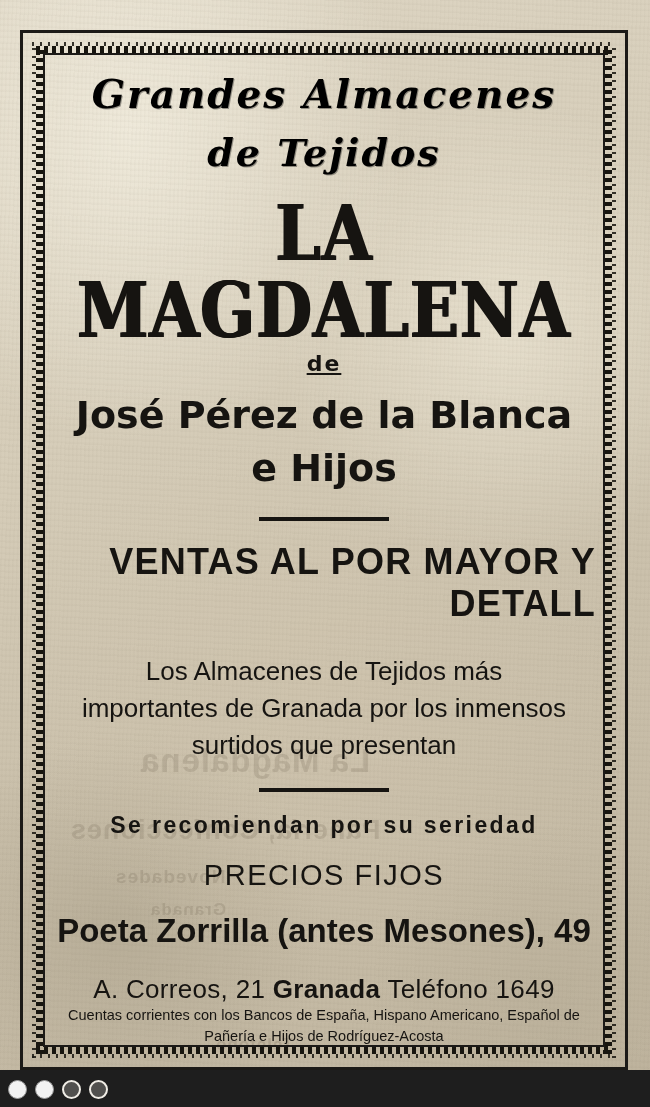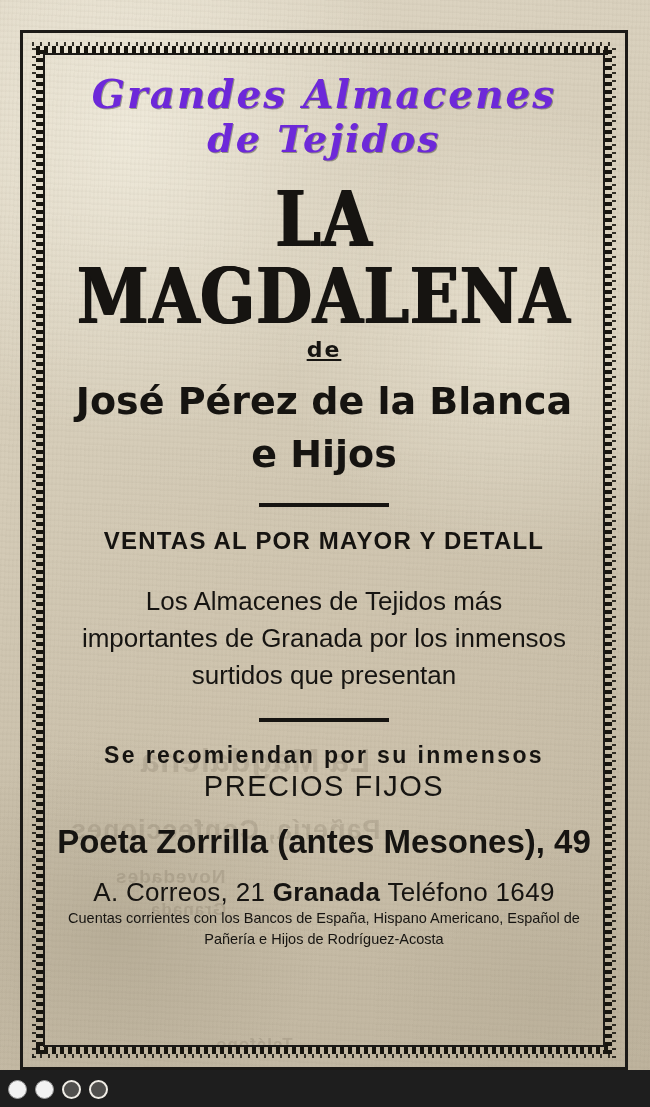--- a/index.html
+++ b/index.html
@@ -103,26 +103,26 @@
     left: 52px; top: 60px;
     width: 544px; height: 980px;
     text-align: center;
     color: #161411;
   }
 
   .script-line {
     font-family: "DejaVu Serif", serif;
     font-style: italic;
     font-weight: bold;
-    color: #6d28d9;
+    color: #000000;
     letter-spacing: 2px;
     text-shadow: 1px 1px 0 rgba(0,0,0,0.35);
   }
   #script1 { font-size: 39px; margin-top: 14px; line-height: 1.05; }
-  #script2 { font-size: 38px; margin-top: 4px; line-height: 1.05; }
+  #script2 { font-size: 38px; margin-top: 18px; line-height: 1.05; }
 
   #store-name {
     font-family: "DejaVu Serif", serif;
     font-weight: bold;
     font-size: 63px;
     letter-spacing: 1px;
     margin-top: 22px;
     line-height: 1;
     transform: scaleY(1.22) scaleX(1.02);
     transform-origin: center top;
@@ -153,22 +153,23 @@
     width: 130px;
     height: 4px;
     background: #161411;
     margin: 24px auto 20px auto;
     border: 0;
   }
 
   #ventas {
     font-family: "Liberation Sans", sans-serif;
     font-weight: bold;
-    font-size: 24px;
+    font-size: 36px;
     letter-spacing: 1.2px;
+    text-align: right;
   }
 
   #blurb {
     font-family: "Liberation Sans", sans-serif;
     font-size: 26px;
     line-height: 1.42;
     margin-top: 28px;
     padding: 0 28px;
   }
 
@@ -176,35 +177,35 @@
     font-family: "Liberation Sans", sans-serif;
     font-weight: bold;
     font-size: 23px;
     letter-spacing: 2.4px;
   }
 
   #precios {
     font-family: "Liberation Sans", sans-serif;
     font-size: 29px;
     letter-spacing: 1.5px;
-    margin-top: 1px;
+    margin-top: 20px;
   }
 
   #address {
     font-family: "Liberation Sans", sans-serif;
     font-weight: bold;
     font-size: 33px;
     margin-top: 20px;
     letter-spacing: 0px;
   }
 
   #contact {
     font-family: "Liberation Sans", sans-serif;
     font-size: 26px;
-    margin-top: 16px;
+    margin-top: 24px;
     letter-spacing: 0.3px;
   }
   #contact .city { font-weight: bold; }
 
   #banks {
     font-family: "Liberation Sans", sans-serif;
     font-weight: normal;
     font-size: 14.5px;
     line-height: 1.5;
     padding: 0 10px;
@@ -265,21 +266,21 @@
     <div class="owner-line" id="owner2">e Hijos</div>
 
     <hr class="divider">
 
     <div id="ventas">VENTAS AL POR MAYOR Y DETALL</div>
 
     <div id="blurb">Los Almacenes de Tejidos más importantes de Granada por los inmensos surtidos que presentan</div>
 
     <hr class="divider">
 
-    <div id="seriedad">Se recomiendan por su inmensos</div>
+    <div id="seriedad">Se recomiendan por su seriedad</div>
 
     <div id="precios">PRECIOS  FIJOS</div>
 
     <div id="address">Poeta Zorrilla (antes Mesones), 49</div>
 
     <div id="contact">
       <span>A. Correos, 21</span>
       <span class="city">Granada</span>
       <span>Teléfono</span>
       <span>1649</span>

